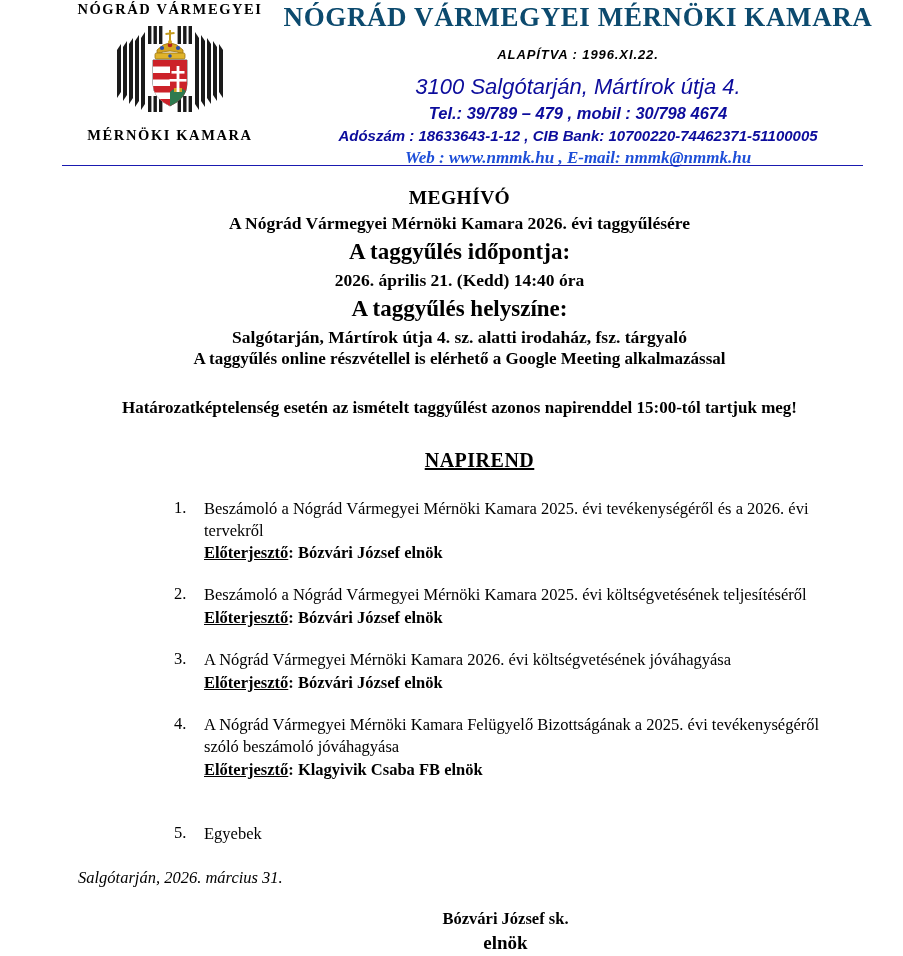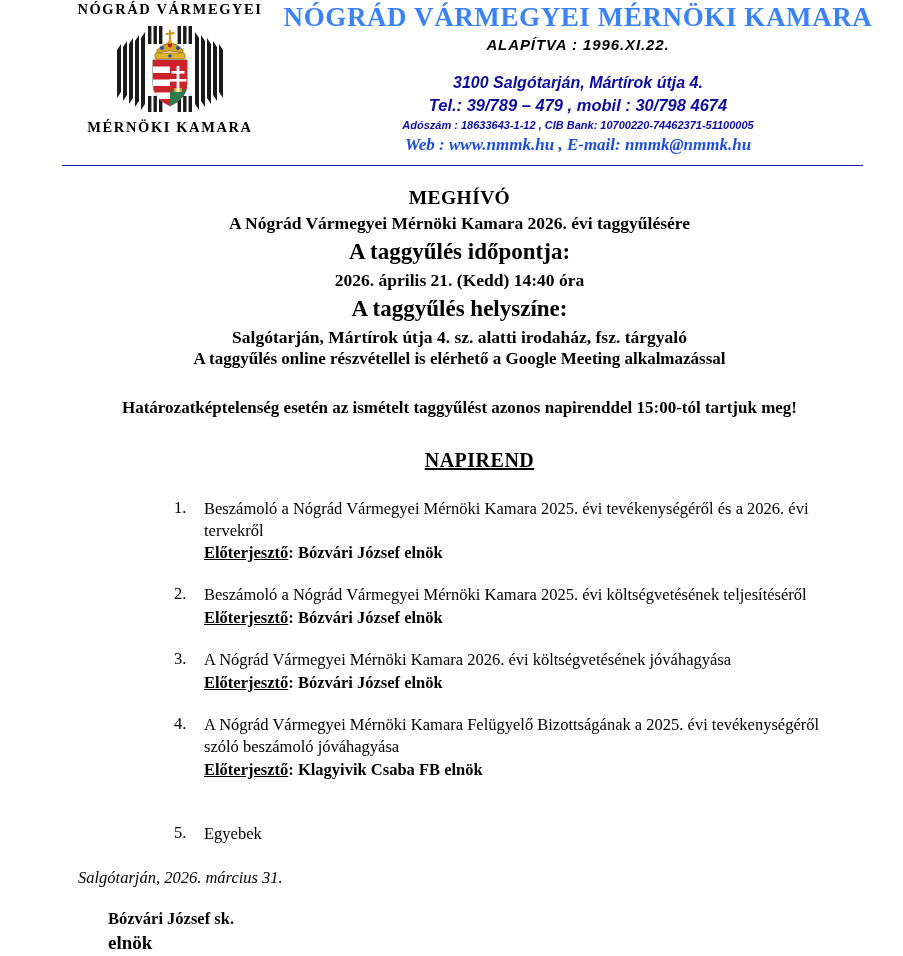--- a/index.html
+++ b/index.html
@@ -31,75 +31,75 @@
   .logo-caption {
     font-family: "Liberation Serif", serif;
     font-size: 14.5px;
     font-weight: bold;
     letter-spacing: 1.6px;
     color: #000000;
     line-height: 1.1;
     white-space: nowrap;
   }
   .logo-caption.top { margin-bottom: 2px; }
-  .logo-caption.bottom { margin-top: 2px; }
+  .logo-caption.bottom { margin-top: 10px; }
   .crest-wrap {
     width: 216px;
     height: 98px;
     position: relative;
   }
   .crest-svg { display: block; margin: 0 auto; }
 
   .org-block {
     position: absolute;
     left: 278px;
     top: 0;
     width: 600px;
     text-align: center;
   }
   .org-title {
     font-family: "Liberation Serif", serif;
     font-size: 27px;
     font-weight: bold;
     letter-spacing: 0.6px;
-    color: #3b82f6;
+    color: #0c4a6e;
     line-height: 1.1;
     margin-top: 3px;
     white-space: nowrap;
   }
   .org-founded {
     font-family: "Liberation Sans", sans-serif;
-    font-size: 15px;
+    font-size: 13px;
     font-style: italic;
     font-weight: bold;
     letter-spacing: 0.9px;
     color: #000000;
-    margin-top: 3px;
+    margin-top: 14px;
   }
   .org-address {
     font-family: "Liberation Sans", sans-serif;
-    font-size: 16px;
-    font-style: italic;
-    font-weight: bold;
+    font-size: 22px;
+    font-style: italic;
+    font-weight: normal;
     color: #0c0c9c;
-    margin-top: 21px;
+    margin-top: 12px;
     white-space: nowrap;
   }
   .org-phone {
     font-family: "Liberation Sans", sans-serif;
     font-size: 16.5px;
     font-style: italic;
     font-weight: bold;
     color: #0c0c9c;
     margin-top: 4px;
     white-space: nowrap;
   }
   .org-tax {
     font-family: "Liberation Sans", sans-serif;
-    font-size: 11px;
+    font-size: 15px;
     font-style: italic;
     font-weight: bold;
     color: #0c0c9c;
     margin-top: 4px;
     white-space: nowrap;
   }
   .org-web {
     font-family: "Liberation Serif", serif;
     font-size: 17px;
     font-style: italic;
@@ -215,20 +215,21 @@
     top: 868px;
     font-size: 16.5px;
     font-style: italic;
     white-space: nowrap;
   }
   .signature {
     position: absolute;
     left: 0;
     top: 908px;
     width: 903px;
+    text-align: center;
     padding-left: 108px;
     box-sizing: border-box;
   }
   .sign-name {
     font-size: 16.5px;
     font-weight: bold;
     line-height: 1.35;
   }
   .sign-role {
     font-size: 19px;

